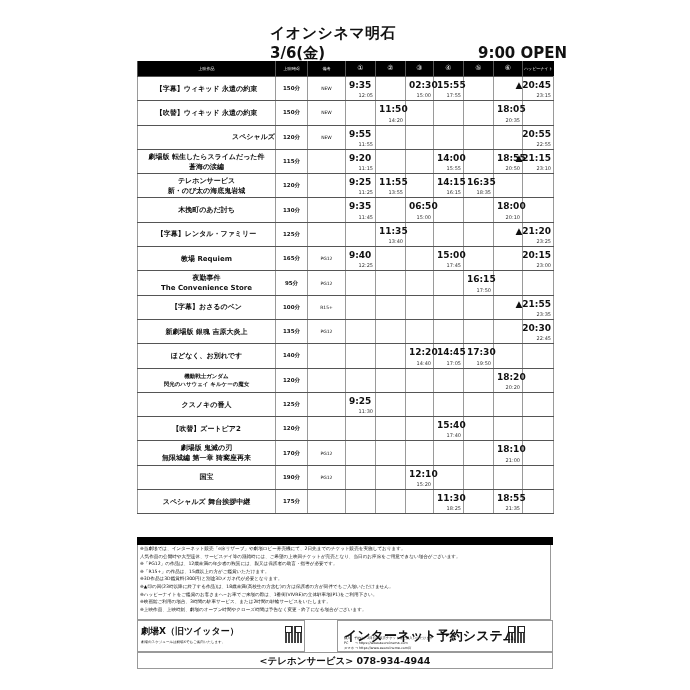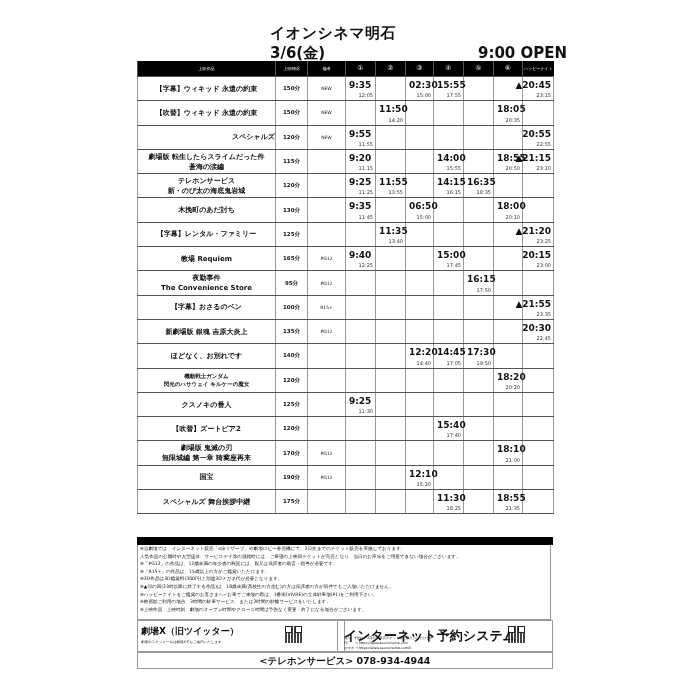--- a/index.html
+++ b/index.html
@@ -16,21 +16,21 @@
   td.title.small { font-size:5.5px; line-height:8px; }
   td.rt { text-align:center; vertical-align:middle !important; font-size:5.5px; font-weight:bold; }
   td.note { text-align:center; vertical-align:middle !important; font-size:4.5px; }
   td.slot { position:relative; }
   .st { position:absolute; left:3px; top:3px; font-size:9px; font-weight:bold; font-family:"DejaVu Sans", sans-serif; white-space:nowrap; }
   .et { position:absolute; right:2px; bottom:2px; font-size:5px; color:#333; white-space:nowrap; }
   .hn .st { left:auto; right:2px; }
   .blackbar { position:absolute; left:137px; top:537px; width:416px; height:8px; background:#000; }
   .notes { position:absolute; left:137px; top:545px; width:414px; height:75px; border:1px solid #999; border-top:none; font-size:4.6px; line-height:7.6px; padding-left:2px; box-sizing:border-box; white-space:nowrap; overflow:hidden; }
   .infobox { position:absolute; top:620px; height:32px; border:1px solid #999; box-sizing:border-box; }
-  .xbox { left:137px; width:208px; }
+  .xbox { left:137px; width:168px; }
   .webbox { left:337px; width:216px; }
   .xtitle { position:absolute; left:3px; top:4px; font-size:9px; font-weight:bold; }
   .xsub { position:absolute; left:3px; top:19px; font-size:3.5px; }
   .qr { position:absolute; width:17px; height:17px; background:
       repeating-linear-gradient(90deg,#222 0 2px,#fff 2px 3px),
       #222; opacity:0.85; }
   .qr::before, .qr::after { content:""; position:absolute; width:5px; height:5px; border:1px solid #000; background:#fff; }
   .qr::before { left:0; top:0; }
   .qr::after { right:0; top:0; }
   .qr1 { left:147px; top:5px; }

